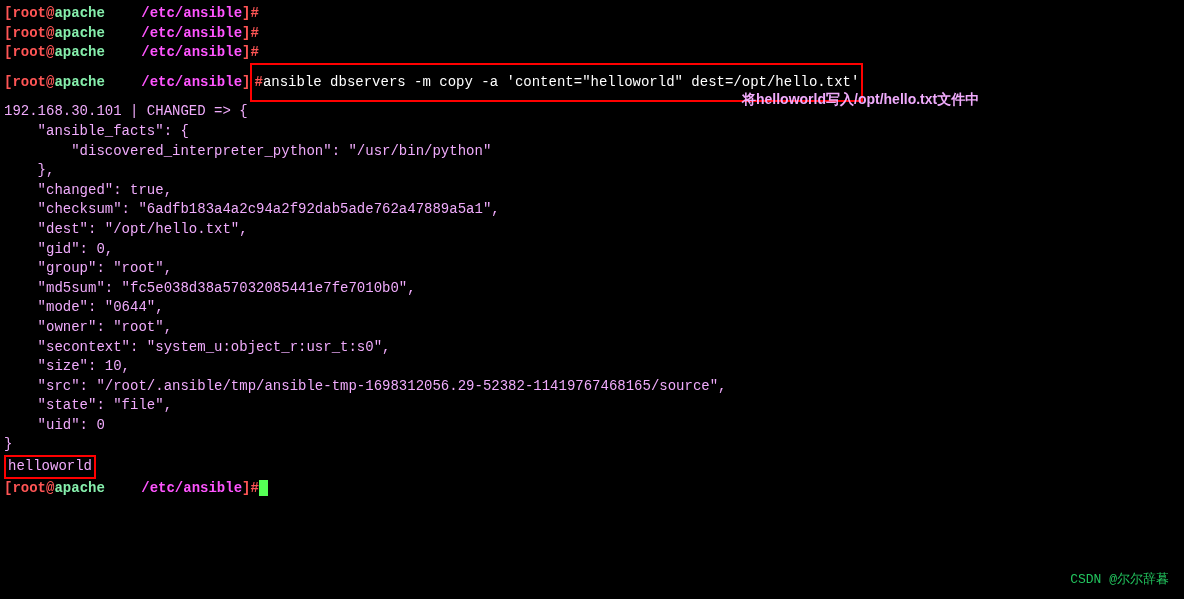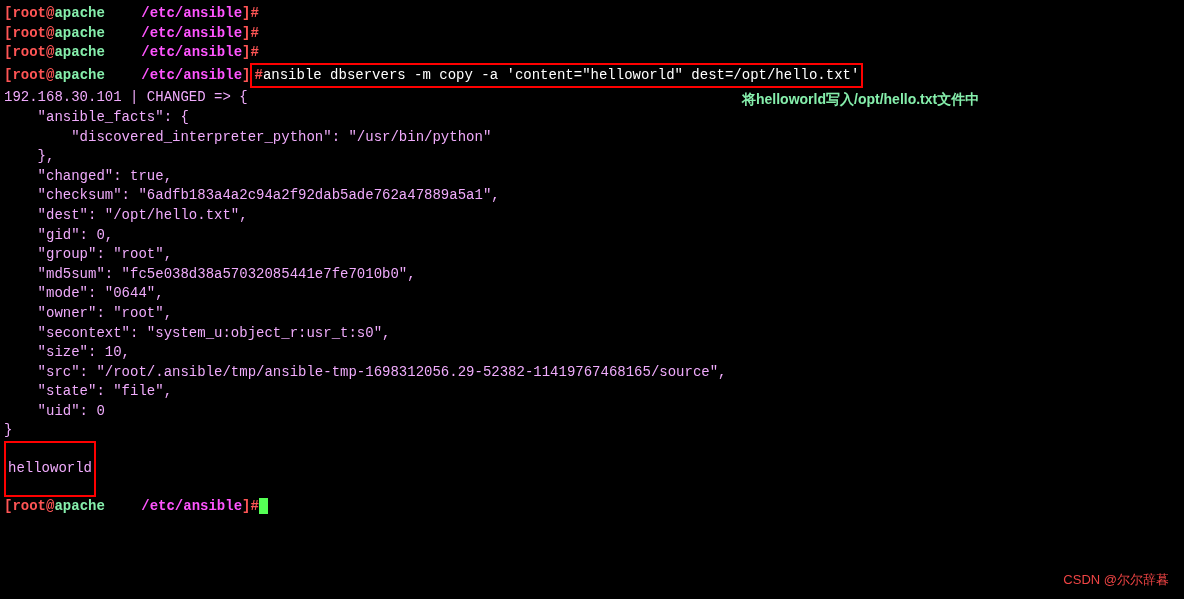--- a/index.html
+++ b/index.html
@@ -23,47 +23,47 @@
       white-space: pre;
     }
     .red { color: #ff5555; font-weight: bold; }
     .cyan { color: #86efac; font-weight: bold; }
     .magenta { color: #ff55ff; font-weight: bold; margin-left: 28px; }
     .yellow { color: #f0abfc; }
     .white { color: #ffffff; }
     .highlighted-cmd {
       background: #000;
       border: 2px solid #ff0000;
-      padding: 1px 2px;
+      padding: 8px 2px;
       display: inline-block;
     }
     .highlighted-output {
       border: 2px solid #ff0000;
-      padding: 16px 2px;
+      padding: 0 2px;
       display: inline-block;
     }
     .annotation {
-      color: #86efac;
+      color: #f0abfc;
       font-weight: bold;
       font-family: sans-serif;
       position: absolute;
     }
     .cursor {
       background: #55ff55;
       display: inline-block;
       width: 9px;
       height: 16px;
       vertical-align: middle;
     }
     .watermark {
       position: absolute;
       bottom: 10px;
       right: 15px;
-      color: #ef4444;
-      font-family: Liberation Sans, sans-serif;
+      color: #22c55e;
+      font-family: Liberation Mono, monospace;
       font-size: 13px;
     }
   </style>
 </head>
 <body>
 
 <div>
   <div class="line"><span class="red">[</span><span class="red">root</span><span class="red">@</span><span class="cyan">apache</span><span class="magenta"> /etc/ansible</span><span class="red">]</span><span class="red">#</span></div>
   <div class="line"><span class="red">[</span><span class="red">root</span><span class="red">@</span><span class="cyan">apache</span><span class="magenta"> /etc/ansible</span><span class="red">]</span><span class="red">#</span></div>
   <div class="line"><span class="red">[</span><span class="red">root</span><span class="red">@</span><span class="cyan">apache</span><span class="magenta"> /etc/ansible</span><span class="red">]</span><span class="red">#</span></div>

